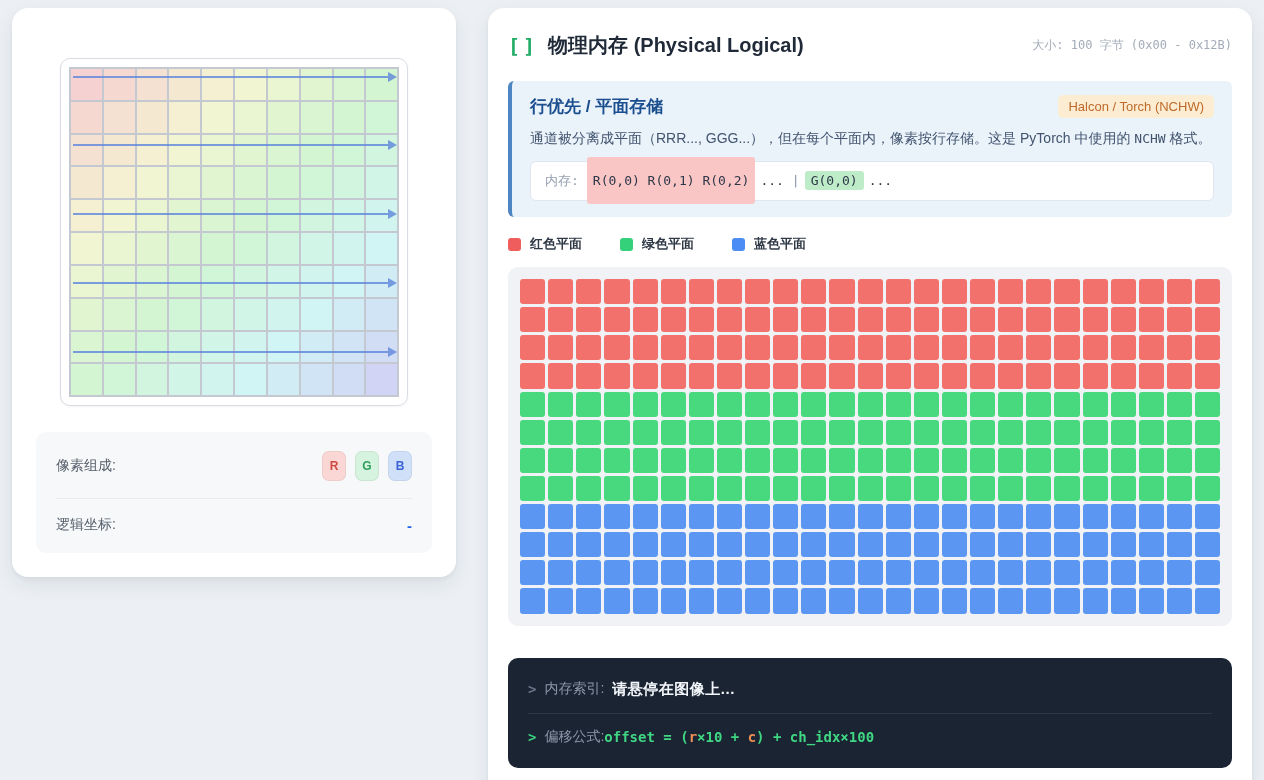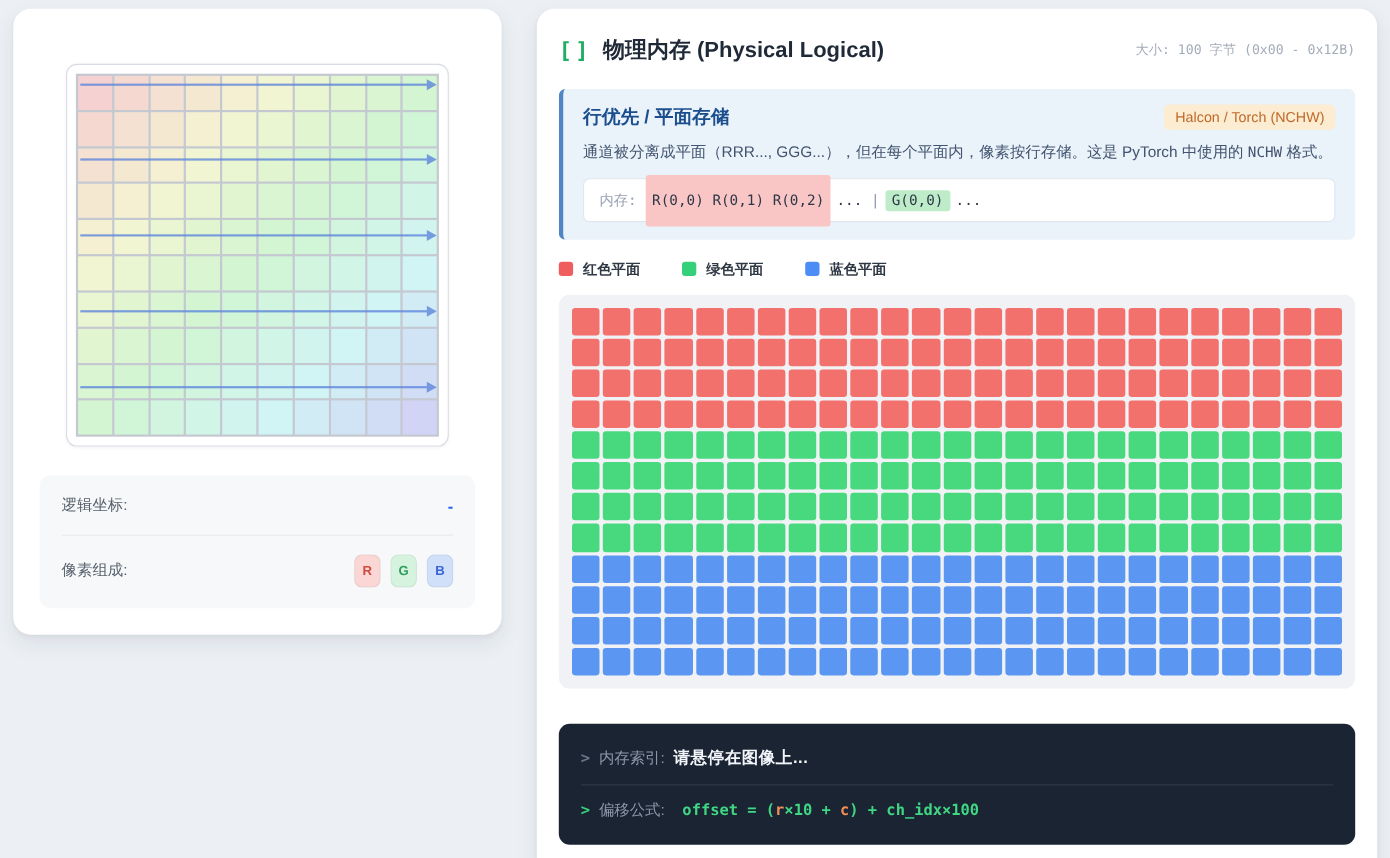--- a/index.html
+++ b/index.html
@@ -83,21 +83,21 @@
   .status-row { display:flex; align-items:center; padding:10px 0; }
   .status-row.first { border-bottom:1px solid rgba(255,255,255,.09); padding-bottom:14px; }
   .status-row.second { padding-top:14px; }
   .chev { font-weight:bold; font-size:14px; margin-right:8px;
     font-family:"DejaVu Sans Mono", monospace; }
   .chev-gray { color:#6a7689; }
   .chev-green { color:#3ad180; }
   .status-label { color:#8b96a8; font-size:14px; }
   .status-value { color:#f3f6fa; font-weight:bold; font-size:15px; margin-left:8px; letter-spacing:.5px; }
   .formula { font-family:"DejaVu Sans Mono", monospace; font-size:14px;
-    font-weight:bold; margin-left:16px; }
+    font-weight:bold; margin-left:0; }
   .f-green { color:#3fd783; }
   .f-orange { color:#ef8f55; }
 </style>
 </head>
 <body>
 
 <div class="layout">
 
   <div class="card left-card">
 
@@ -208,30 +208,30 @@
           <div class="scan-arrow" style="top: 4.9%; background: rgb(94, 134, 220);"></div>
           <div class="scan-arrow" style="top: 24.5%; background: rgb(94, 134, 220);"></div>
           <div class="scan-arrow" style="top: 44.4%; background: rgb(94, 134, 220);"></div>
           <div class="scan-arrow" style="top: 64.3%; background: rgb(94, 134, 220);"></div>
           <div class="scan-arrow" style="top: 84.4%; background: rgb(94, 134, 220);"></div>
         </div>
     </div>
 
     <div class="info-box">
       <div class="info-row">
-        <span class="info-label">逻辑坐标:</span>
-        <span class="coord-value">-</span>
-      </div>
-      <div class="info-row">
         <span class="info-label">像素组成:</span>
         <span class="chan-badges" id="chan-badges">
             <span class="chan-badge" style="background: rgb(250, 215, 213); color: rgb(207, 75, 66);">R</span>
             <span class="chan-badge" style="background: rgb(213, 243, 222); color: rgb(47, 158, 95);">G</span>
             <span class="chan-badge" style="background: rgb(207, 224, 248); color: rgb(59, 99, 216);">B</span>
           </span>
+      </div>
+      <div class="info-row">
+        <span class="info-label">逻辑坐标:</span>
+        <span class="coord-value">-</span>
       </div>
     </div>
   </div>
 
   <div class="card right-card">
     <div class="right-header">
       <span class="brackets-icon">[]</span>
       <span class="right-title">物理内存 (Physical Logical)</span>
       <span class="size-info">大小: 100 字节 (0x00 - 0x12B)</span>
     </div>

